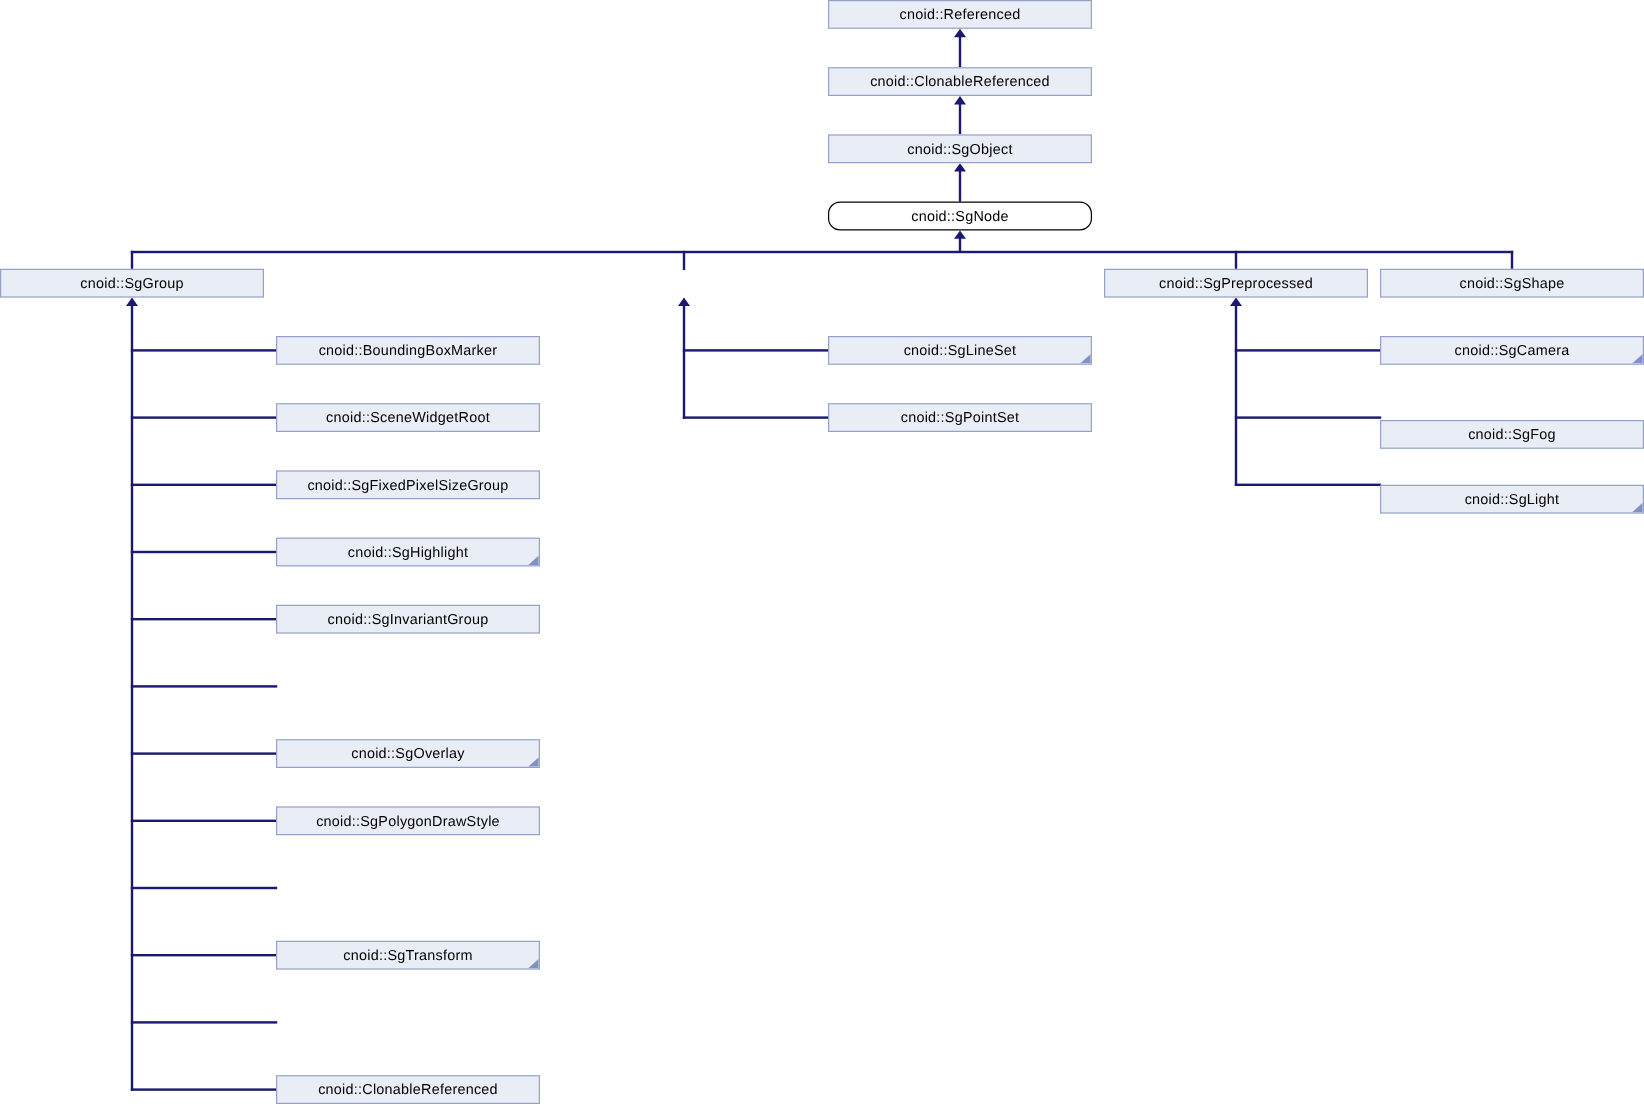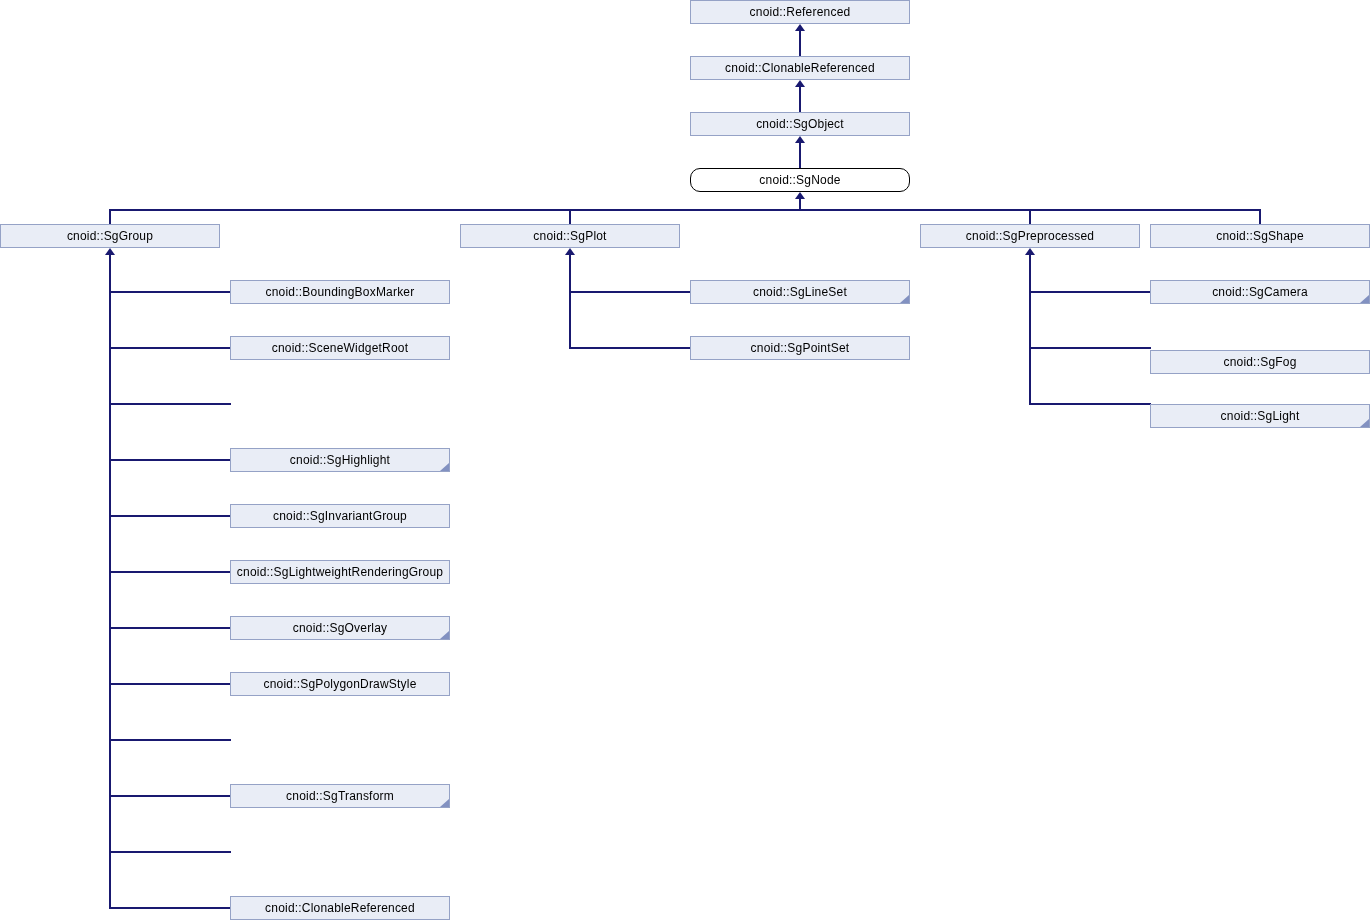--- a/index.html
+++ b/index.html
@@ -119,44 +119,41 @@
   <div class="node" style="left:690px;top:112px">
       <span class="lbl">cnoid::SgObject</span>
     </div>
   <div class="node focus" style="left:690px;top:168px">
       <span class="lbl">cnoid::SgNode</span>
     </div>
 
   <div class="node" style="left:0px;top:224px">
       <span class="lbl">cnoid::SgGroup</span>
     </div>
-  <div class="node" style="left:460px;top:224px">
-      <span class="lbl">cnoid::SgPlot</span>
-    </div>
   <div class="node" style="left:920px;top:224px">
       <span class="lbl">cnoid::SgPreprocessed</span>
     </div>
   <div class="node" style="left:1150px;top:224px">
       <span class="lbl">cnoid::SgShape</span>
     </div>
 
   <div class="node" style="left:230px;top:280px">
       <span class="lbl">cnoid::BoundingBoxMarker</span>
     </div>
   <div class="node" style="left:230px;top:336px">
       <span class="lbl">cnoid::SceneWidgetRoot</span>
     </div>
+  <div class="node" style="left:230px;top:392px">
+      <span class="lbl">cnoid::SgFixedPixelSizeGroup</span>
+    </div>
   <div class="node truncated" style="left:230px;top:448px">
       <span class="lbl">cnoid::SgHighlight</span>
     </div>
   <div class="node" style="left:230px;top:504px">
       <span class="lbl">cnoid::SgInvariantGroup</span>
-    </div>
-  <div class="node" style="left:230px;top:560px">
-      <span class="lbl">cnoid::SgLightweightRenderingGroup</span>
     </div>
   <div class="node truncated" style="left:230px;top:616px">
       <span class="lbl">cnoid::SgOverlay</span>
     </div>
   <div class="node" style="left:230px;top:672px">
       <span class="lbl">cnoid::SgPolygonDrawStyle</span>
     </div>
   <div class="node truncated" style="left:230px;top:784px">
       <span class="lbl">cnoid::SgTransform</span>
     </div>

